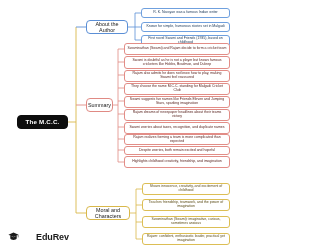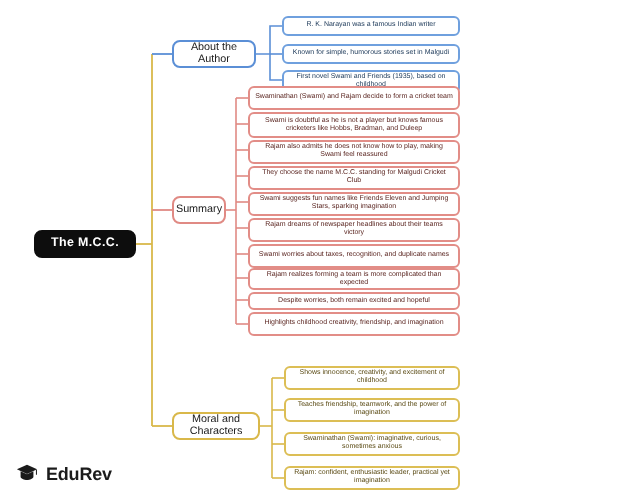--- a/index.html
+++ b/index.html
@@ -54,21 +54,21 @@
     border-radius:3px;
     padding:1px 2.5px;
   }
   .leaf.l-blue{border-color:#6fa0de;color:#25405f;}
   .leaf.l-red{border-color:#e28d87;color:#5a2520;}
   .leaf.l-gold{border-color:#dcbe55;color:#5a4a14;}
 
   .brand{
     position:absolute;
     left:8px;bottom:8px;
-    display:flex;align-items:center;gap:4px;
+    display:flex;align-items:center;gap:17px;
   }
   .brand-cap{width:11px;height:11px;display:block;}
   .brand-text{
     font-size:9px;font-weight:bold;color:#1b1b1b;
     letter-spacing:-.1px;font-family:"Liberation Sans",sans-serif;
   }
 </style>
 </head>
 <body>
 

